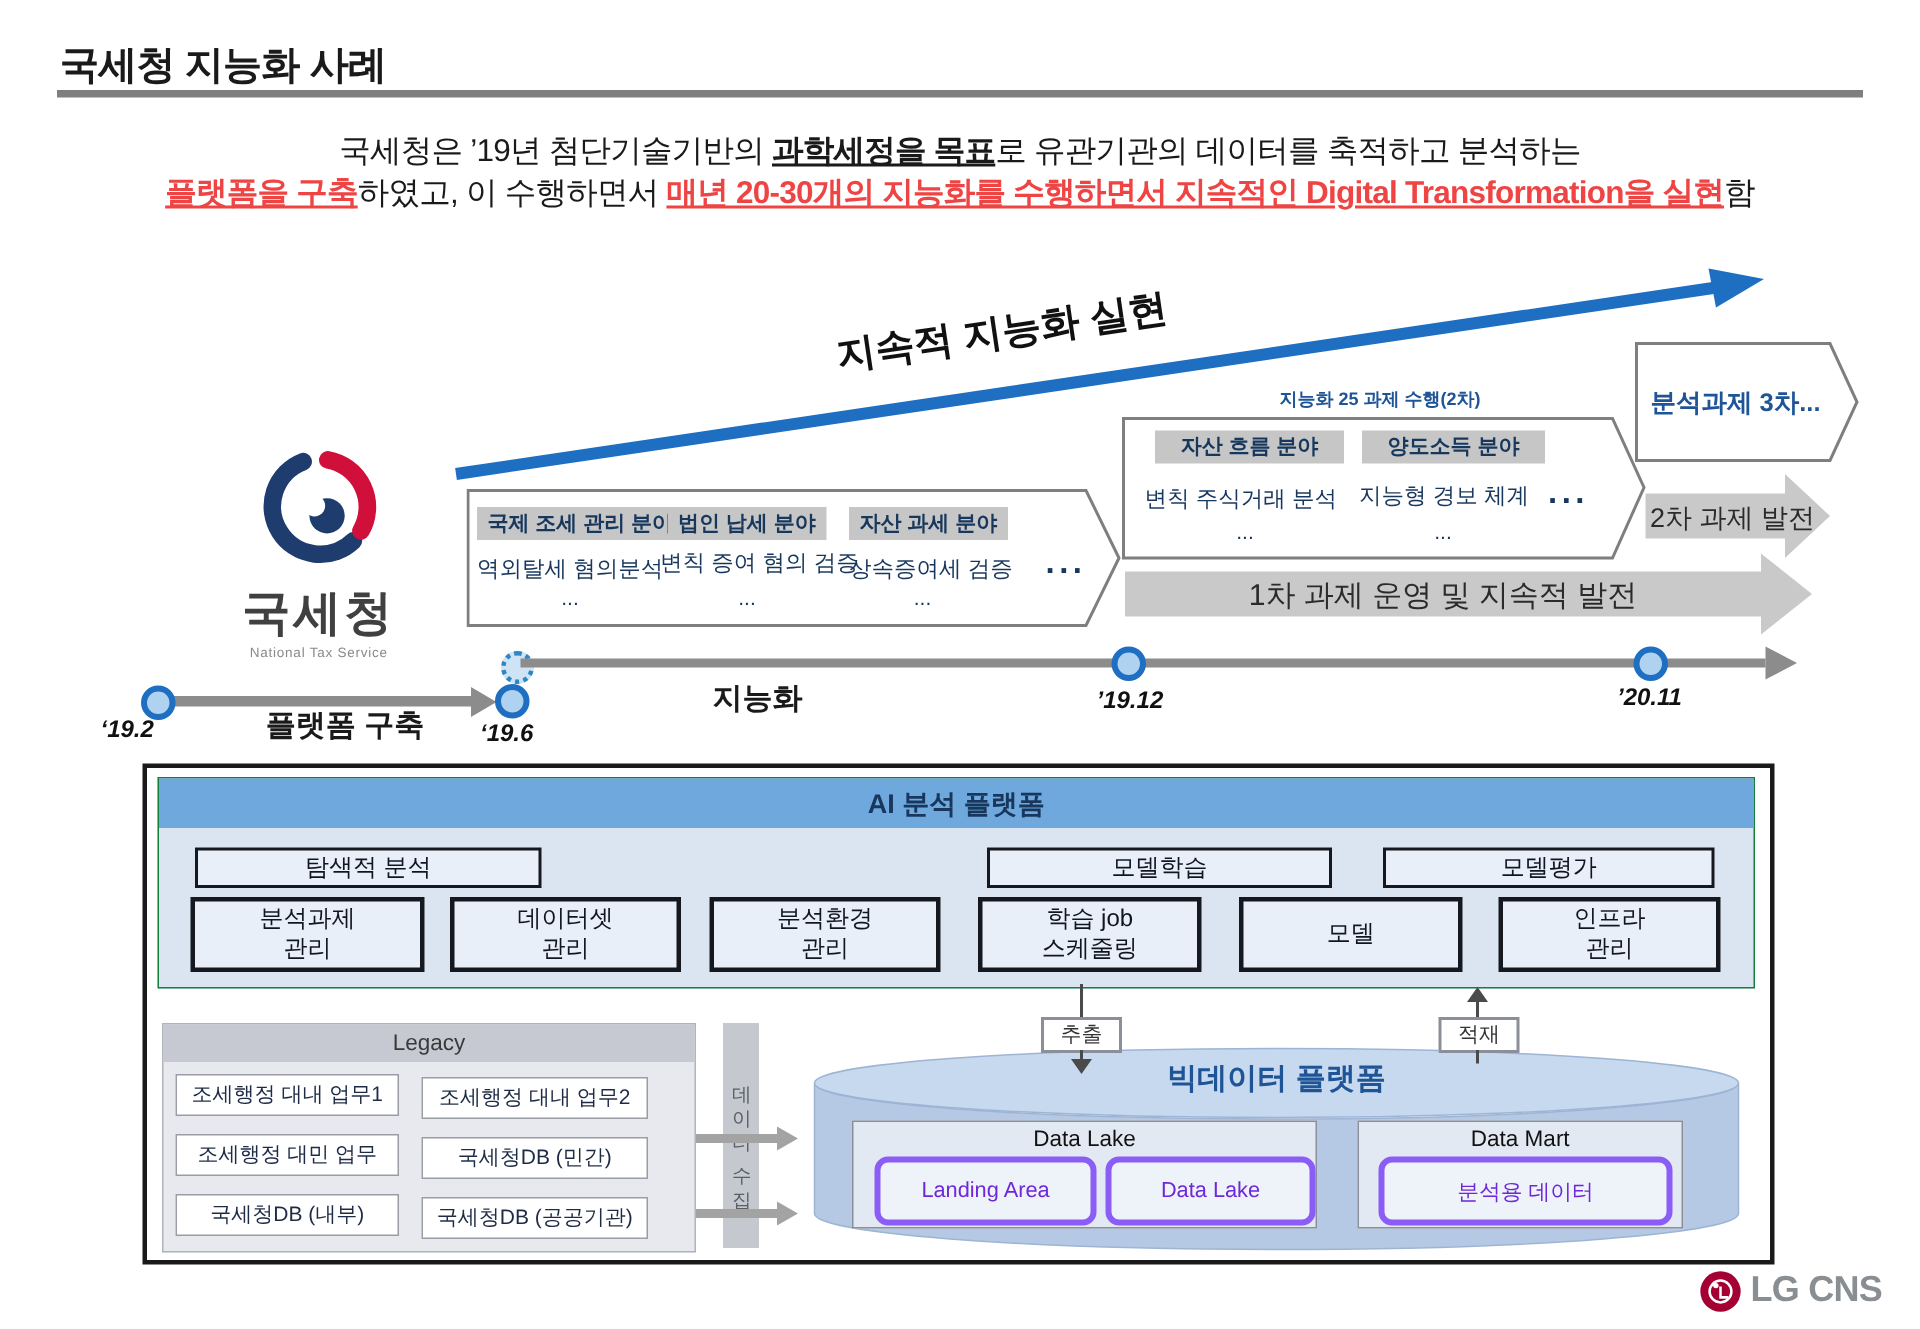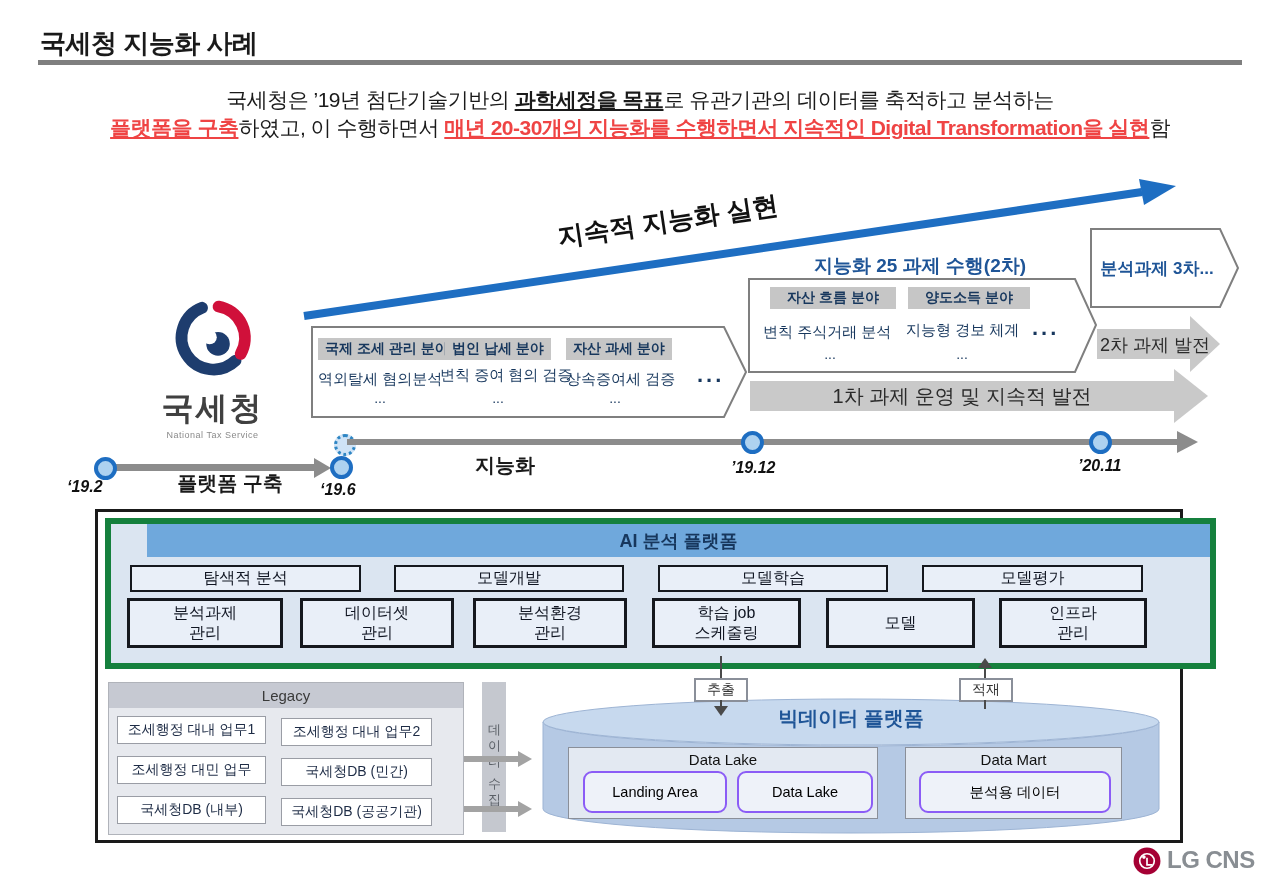--- a/index.html
+++ b/index.html
@@ -14,42 +14,42 @@
   .em-red{font-weight:bold;text-decoration:underline;color:#ef4444;}
   .growth-label{font-size:26px;font-weight:bold;color:#111;transform:rotate(-8.4deg);transform-origin:left center;white-space:nowrap;}
   .nts-name{font-size:32px;font-weight:bold;color:#404040;letter-spacing:2px;}
   .nts-sub{font-size:9px;color:#8a8a8a;letter-spacing:0.5px;}
   .tl-bar{background:#8c8c8c;}
   .tl-head{width:0;height:0;}
   .node{width:15px;height:15px;border:4px solid #1e6ec2;border-radius:50%;background:#aed2f0;}
   .dotted-node{width:16px;height:16px;border:3px dotted #2f86c4;border-radius:50%;background:#cfe3f6;}
   .date{font-style:italic;font-weight:bold;font-size:16px;color:#111;white-space:nowrap;}
   .seg-label{font-size:20px;font-weight:bold;color:#1a1a1a;white-space:nowrap;}
-  .ptitle{color:#1f5597;font-weight:bold;font-size:19px;white-space:nowrap;}
+  .ptitle{color:#1f5597;font-weight:bold;font-size:12px;white-space:nowrap;}
   .chip{background:#c6c6c6;color:#17375d;font-weight:bold;font-size:14px;padding:2px 7px;white-space:nowrap;}
   .pitem{color:#17375d;font-size:15px;white-space:nowrap;}
   .pmore{color:#17375d;font-size:14px;}
   .bigdots{color:#17375d;font-size:22px;font-weight:bold;letter-spacing:3px;}
   .garrow-body{background:#c9c9c9;}
   .garrow-text{font-weight:normal;font-size:20px;color:#2b2b2b;white-space:nowrap;}
   .outer-panel{border:3px solid #1a1a1a;background:#fff;}
-  .ai-panel{background:#dbe5f1;border:6px solid #15803d;padding-left:36px;}
+  .ai-panel{background:#dbe5f1;border:1px solid #15803d;}
   .ai-header{background:#6fa8dc;color:#17375d;font-weight:bold;font-size:18px;}
   .fnbox{background:#e9eff8;border:2px solid #15181e;font-size:16px;color:#101522;}
   .modbox{background:#e9eff8;border:3px solid #15181e;font-size:16px;color:#101522;white-space:pre-line;line-height:1.25;}
   .legacy-panel{background:#e7e9ee;border:1px solid #b0b3ba;}
   .legacy-header{background:#c6c9d2;color:#3a3a3a;font-size:15px;}
   .legacy-item{background:#fff;border:1px solid #9a9da5;color:#1d2b45;font-size:14px;white-space:nowrap;}
   .vbar{background:#c5c8cf;}
   .vtext{writing-mode:vertical-rl;font-size:13px;color:#5a5f66;letter-spacing:3px;}
   .harrow{background:#a3a3a3;}
   .bd-title{color:#1f5597;font-weight:bold;font-size:20px;}
   .dl-box{background:#e3e9f2;border:1px solid #8a8f99;}
   .dl-title{font-size:15px;color:#111;}
-  .dl-inner{background:#eef2f9;border:2px solid #8b5cf6;border-radius:9px;font-size:14.5px;color:#000000;}
+  .dl-inner{background:#eef2f9;border:4px solid #8b5cf6;border-radius:9px;font-size:14.5px;color:#6d28d9;}
   .conn-line{background:#4a4a4a;}
   .conn-label{background:#fff;border:2px solid #8a8f99;color:#333;font-size:14px;}
   .lg-text{font-size:24px;font-weight:bold;color:#898e93;letter-spacing:-0.5px;}
 </style>
 </head>
 <body>
 
 <div id="stage">
 
   <div class="abs slide-title" style="left:40px;top:26px;">국세청 지능화 사례</div>
@@ -136,21 +136,20 @@
   <div class="abs garrow-body" style="left:1097px;top:329px;width:93px;height:30px;"></div>
   <div class="abs tl-head" style="left:1190px;top:316px;border-left:30px solid #c9c9c9;border-top:28px solid transparent;border-bottom:28px solid transparent;"></div>
   <div class="abs ctr garrow-text" style="left:1095px;top:334px;width:120px;height:22px;font-size:18px;">2차 과제 발전</div>
 
   <div class="abs outer-panel" style="left:95px;top:509px;width:1082px;height:328px;"></div>
 
   <div class="abs ai-panel" style="left:105px;top:518px;width:1063px;height:139px;">
     <div class="ctr ai-header" style="width:100%;height:33px;">AI 분석 플랫폼</div>
   </div>
   <div class="abs ctr fnbox" style="left:130px;top:565px;width:227px;height:23px;">탐색적 분석</div>
-  <div class="abs ctr fnbox" style="left:394px;top:565px;width:226px;height:23px;">모델개발</div>
   <div class="abs ctr fnbox" style="left:658px;top:565px;width:226px;height:23px;">모델학습</div>
   <div class="abs ctr fnbox" style="left:922px;top:565px;width:217px;height:23px;">모델평가</div>
   <div class="abs ctr modbox" style="left:127px;top:598px;width:150px;height:44px;">분석과제
 관리</div>
   <div class="abs ctr modbox" style="left:300px;top:598px;width:148px;height:44px;">데이터셋
 관리</div>
   <div class="abs ctr modbox" style="left:473px;top:598px;width:148px;height:44px;">분석환경
 관리</div>
   <div class="abs ctr modbox" style="left:652px;top:598px;width:143px;height:44px;">학습 job
 스케줄링</div>

